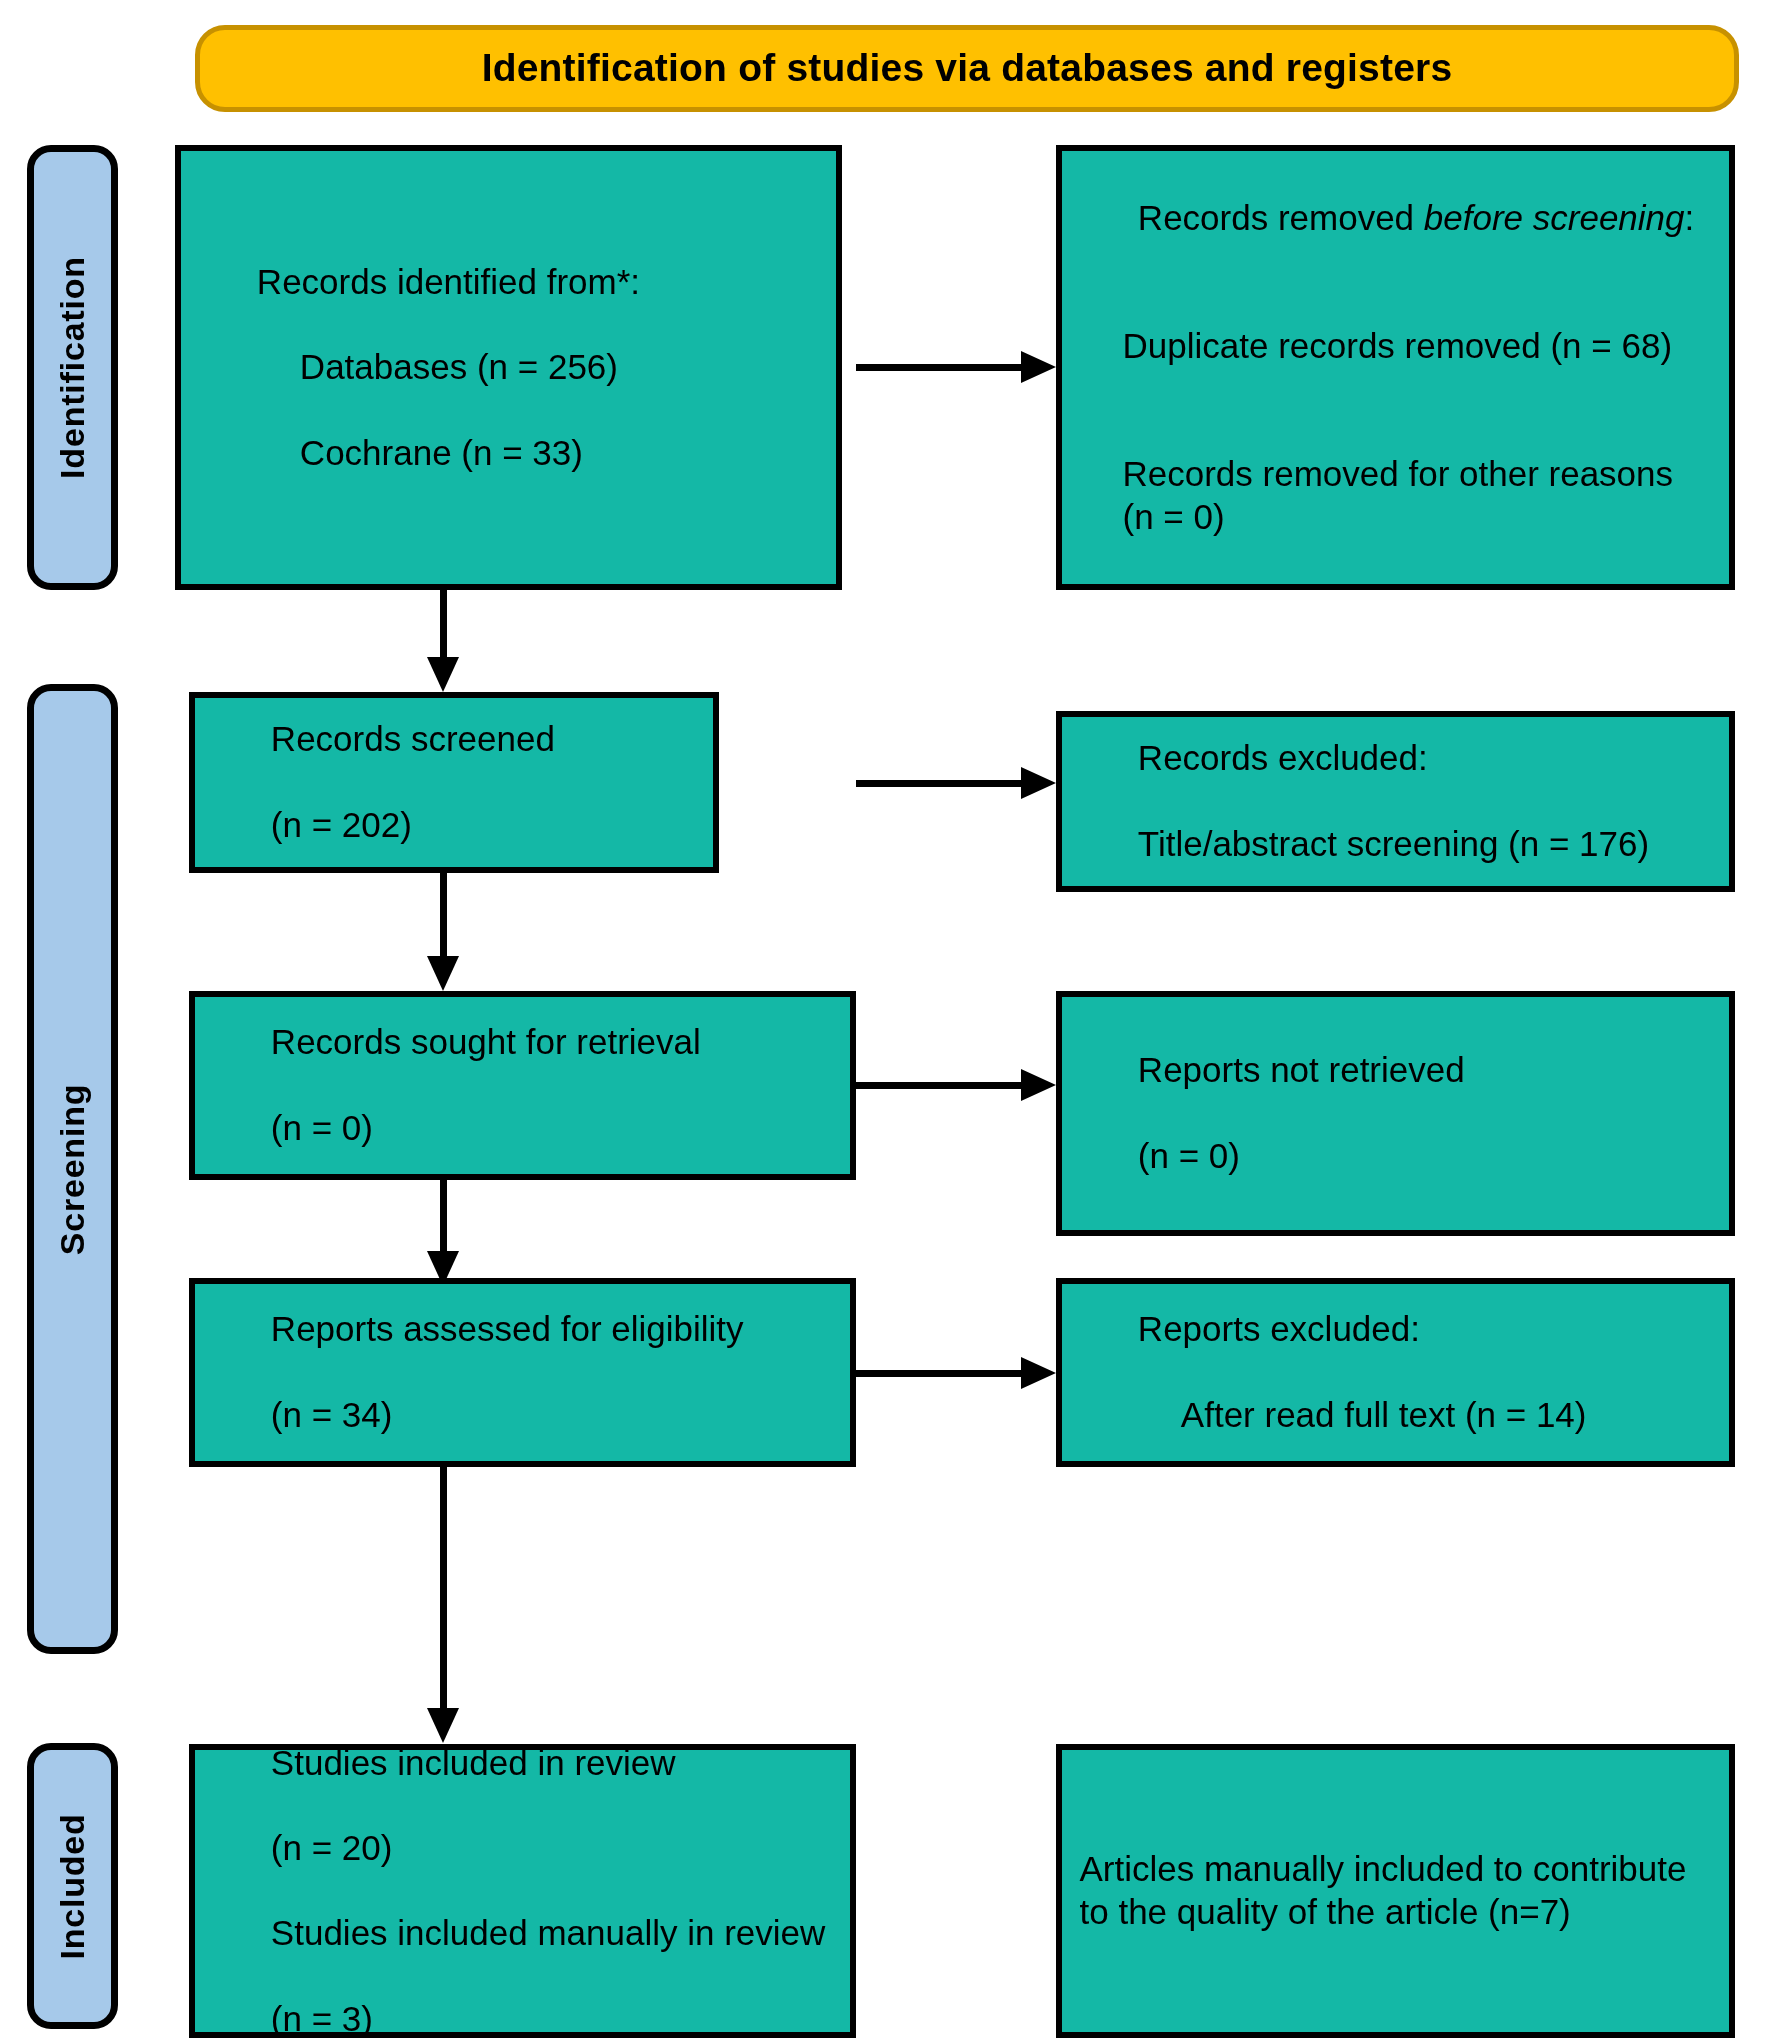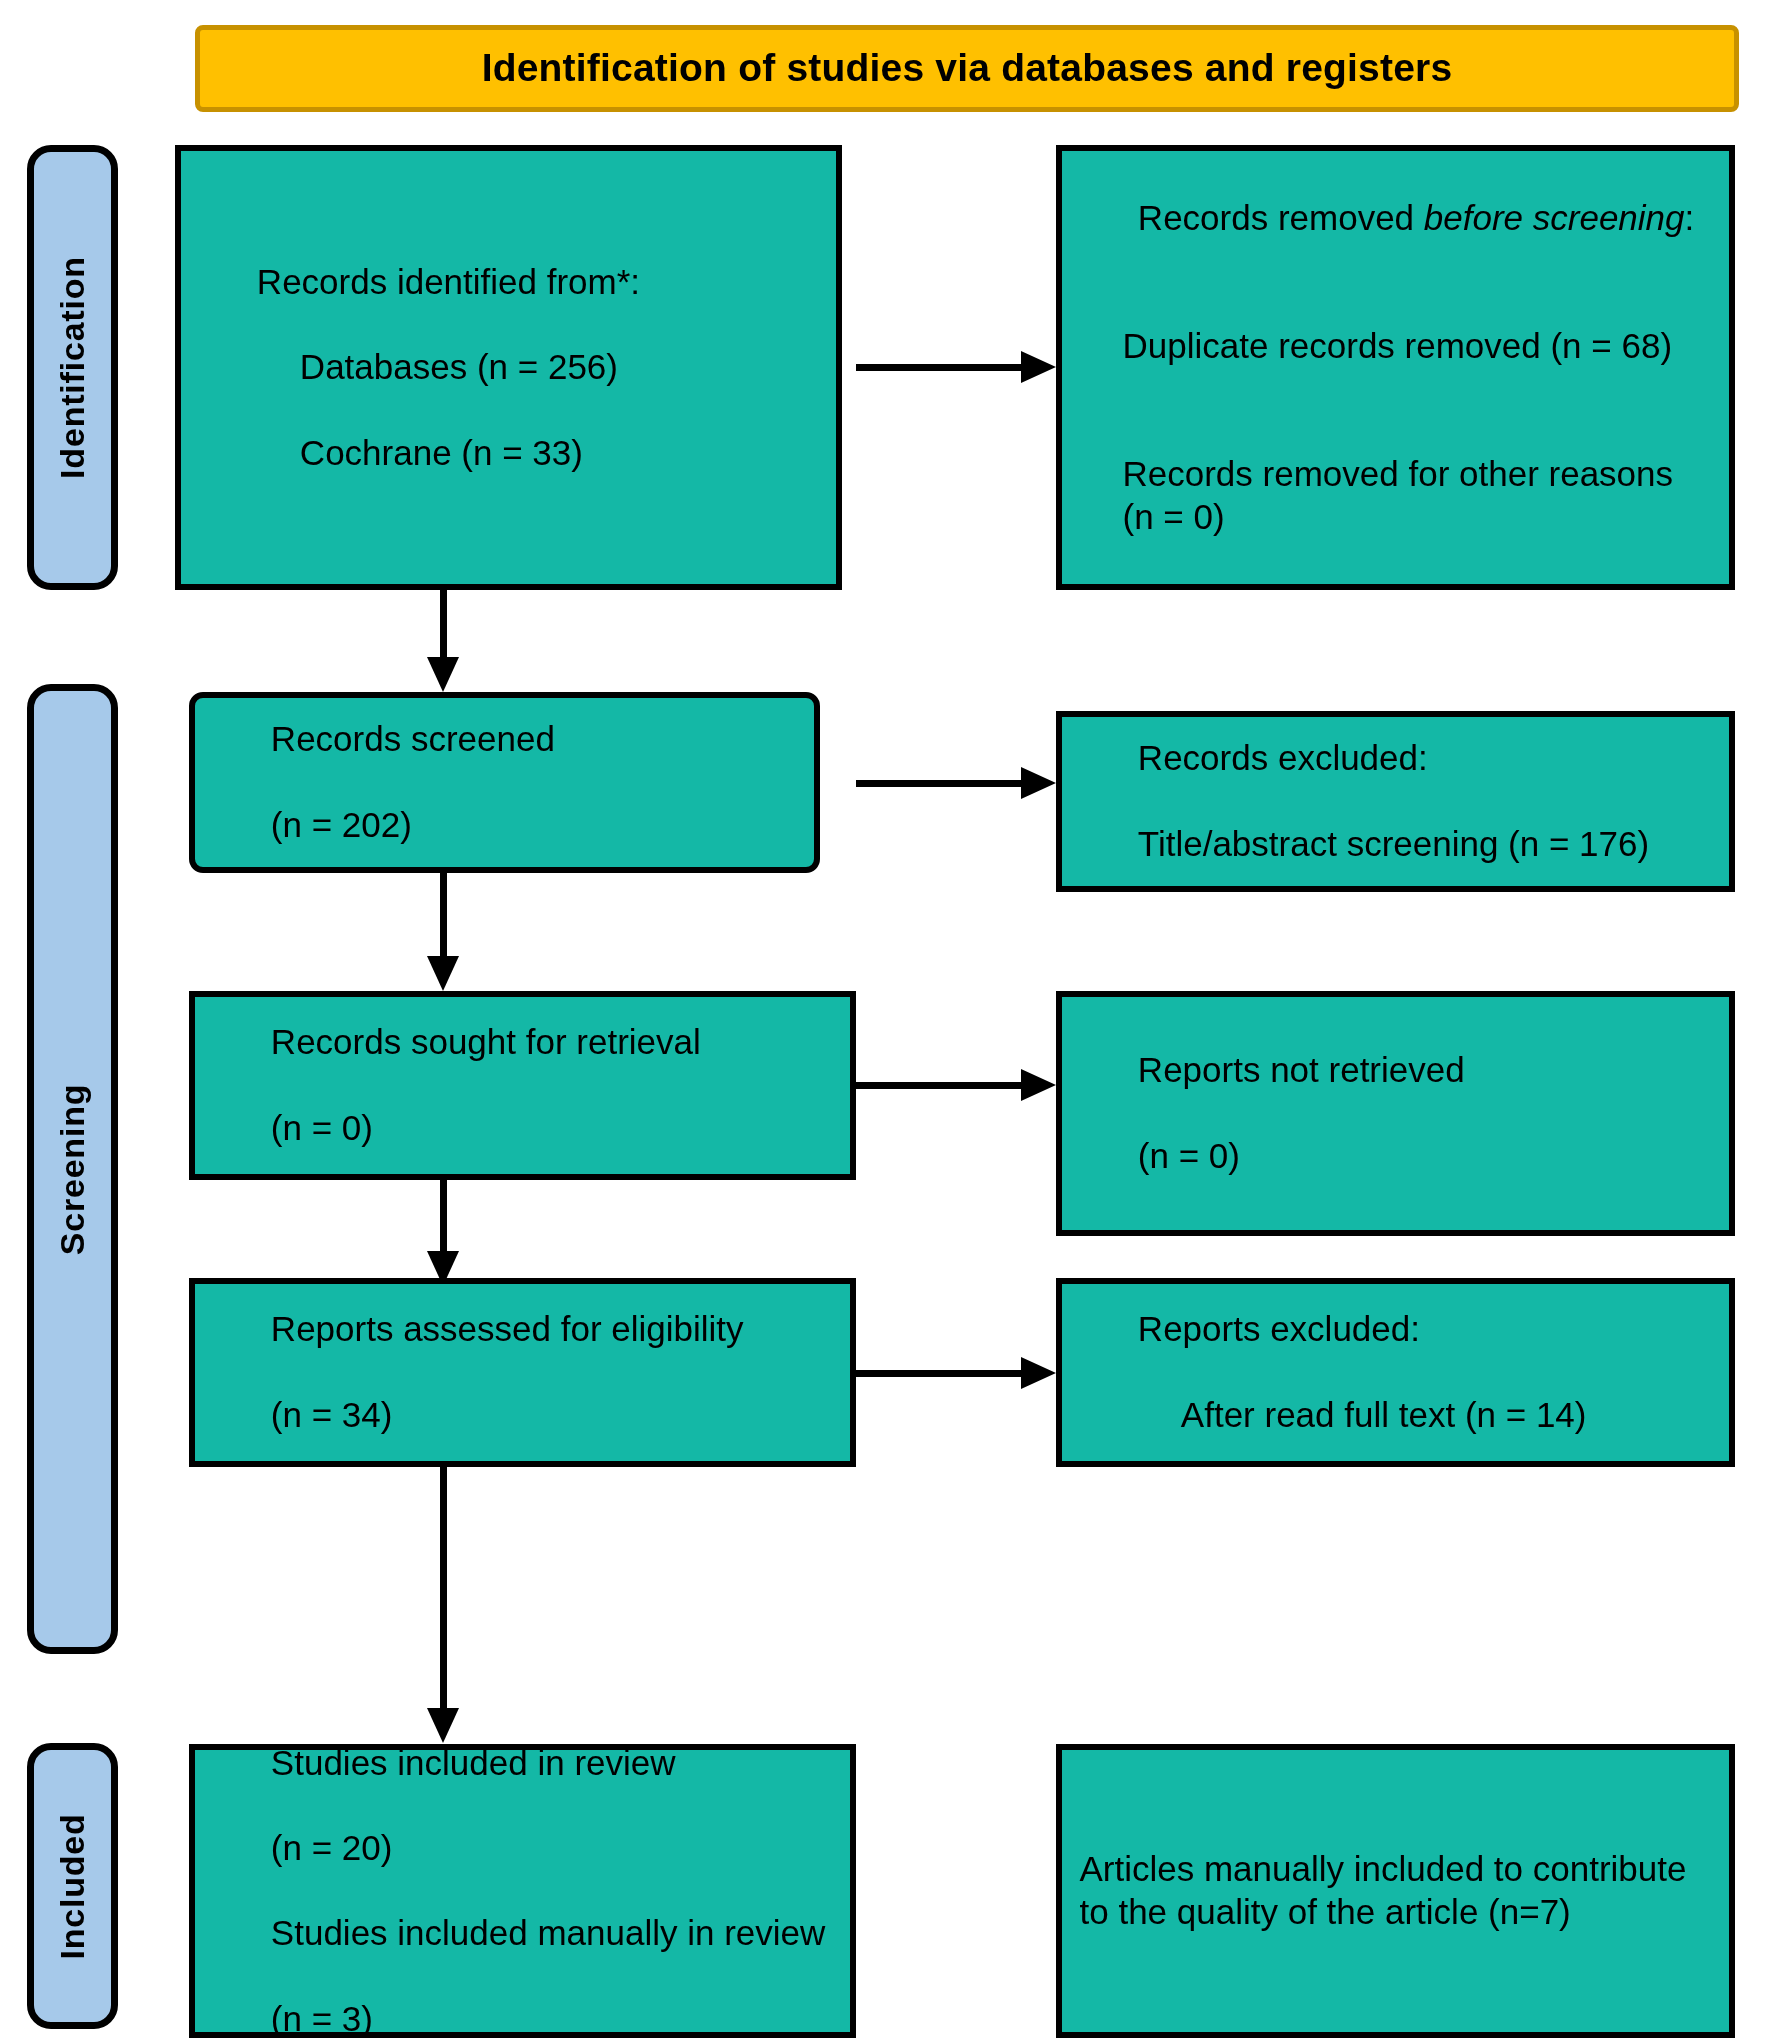--- a/index.html
+++ b/index.html
@@ -21,21 +21,21 @@
 
   
   .header-banner {
     position: absolute;
     left: 195px;
     top: 25.4px;
     width: 1544px;
     height: 87px;
     background: #FFC000;
     border: 5.6px solid #C79100;
-    border-radius: 8px;
+    border-radius: 30px;
     box-sizing: border-box;
     display: flex;
     align-items: center;
     justify-content: center;
   }
   .header-banner .title {
     font-size: 39px;
     font-weight: bold;
     color: #000000;
     letter-spacing: 0.2px;
@@ -81,21 +81,21 @@
     font-size: 35px;
     line-height: 1.22;
     color: #000000;
     white-space: pre-wrap;
   }
   .flow-box .box-text .indent { padding-left: 43px; display: inline-block; }
   .flow-box .box-text em { font-style: italic; }
 
   
   #box-identified   { left: 175px; top: 145px;  width: 667px; height: 445px; }
-  #box-screened     { left: 189px; top: 692px;  width: 631px; height: 181px; border-radius: 14px; }
+  #box-screened     { left: 189px; top: 692px;  width: 530px; height: 181px; }
   #box-sought       { left: 189px; top: 991px; width: 667px; height: 189px; }
   #box-assessed     { left: 189px; top: 1278px; width: 667px; height: 189px; }
   #box-included     { left: 189px; top: 1744px; width: 667px; height: 294px; }
 
   
   #box-removed      { left: 1056px; top: 145px;  width: 679px; height: 445px; }
   #box-excluded-ta  { left: 1056px; top: 711px;  width: 679px; height: 181px; }
   #box-not-retrieved{ left: 1056px; top: 991px; width: 679px; height: 245px; }
   #box-excluded-ft  { left: 1056px; top: 1278px; width: 679px; height: 189px; justify-content: center; }
   #box-manual       { left: 1056px; top: 1744px; width: 679px; height: 294px; }

